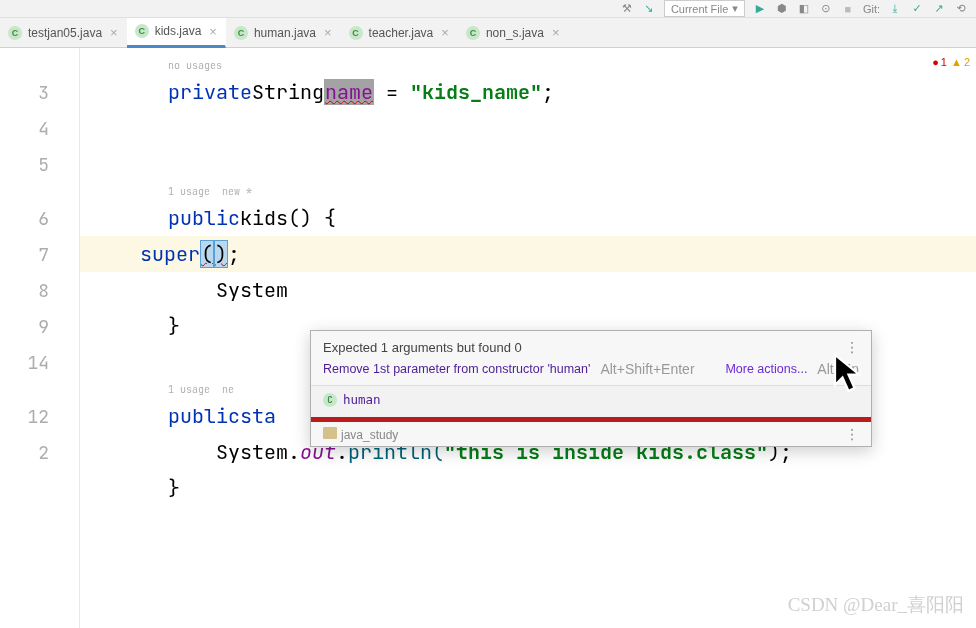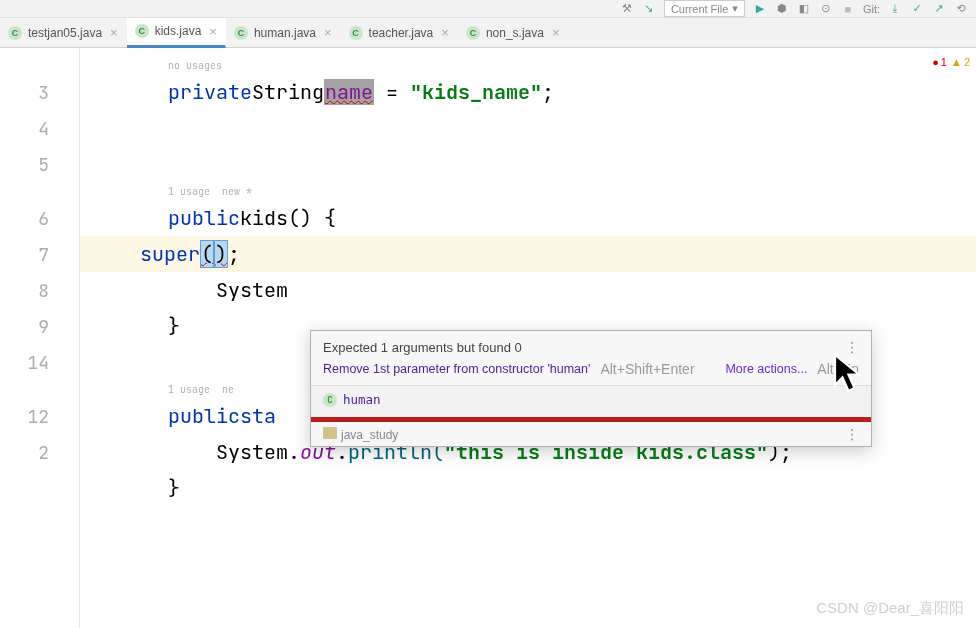--- a/index.html
+++ b/index.html
@@ -133,22 +133,22 @@
 .doc-name { color: #4c1d95; font-family: monospace;}
 .doc-code { color: #333; line-height: 1.5; white-space: pre;}
 .doc-kw { color: #0033b3; font-weight: bold;}
 .popup-foot { border-top: 5px solid #b91c1c; padding: 4px 12px; display: flex; align-items: center; justify-content: space-between; font-size: 12px; color: #888;}
 .foot-icon { width: 14px; height: 12px; background: #d4c28a; display: inline-block; margin-right: 4px; border-radius: 1px;}
 .cursor-svg { position: absolute; left: 832px; top: 352px; pointer-events: none; z-index: 100;}
 .watermark {
   position: absolute;
   bottom: 10px; right: 12px;
   color: #d0d0d0;
-  font-size: 15px;
-  font-family: Liberation Sans, sans-serif;
+  font-size: 19px;
+  font-family: Liberation Serif, serif;
   z-index: 200;
   text-align: center;
 }
 .git-text { color: #888; font-size: 11px;}
 .git-branch { color: #3a9; }
 </style>
 </head>
 <body>
 
 <div class="toolbar">

